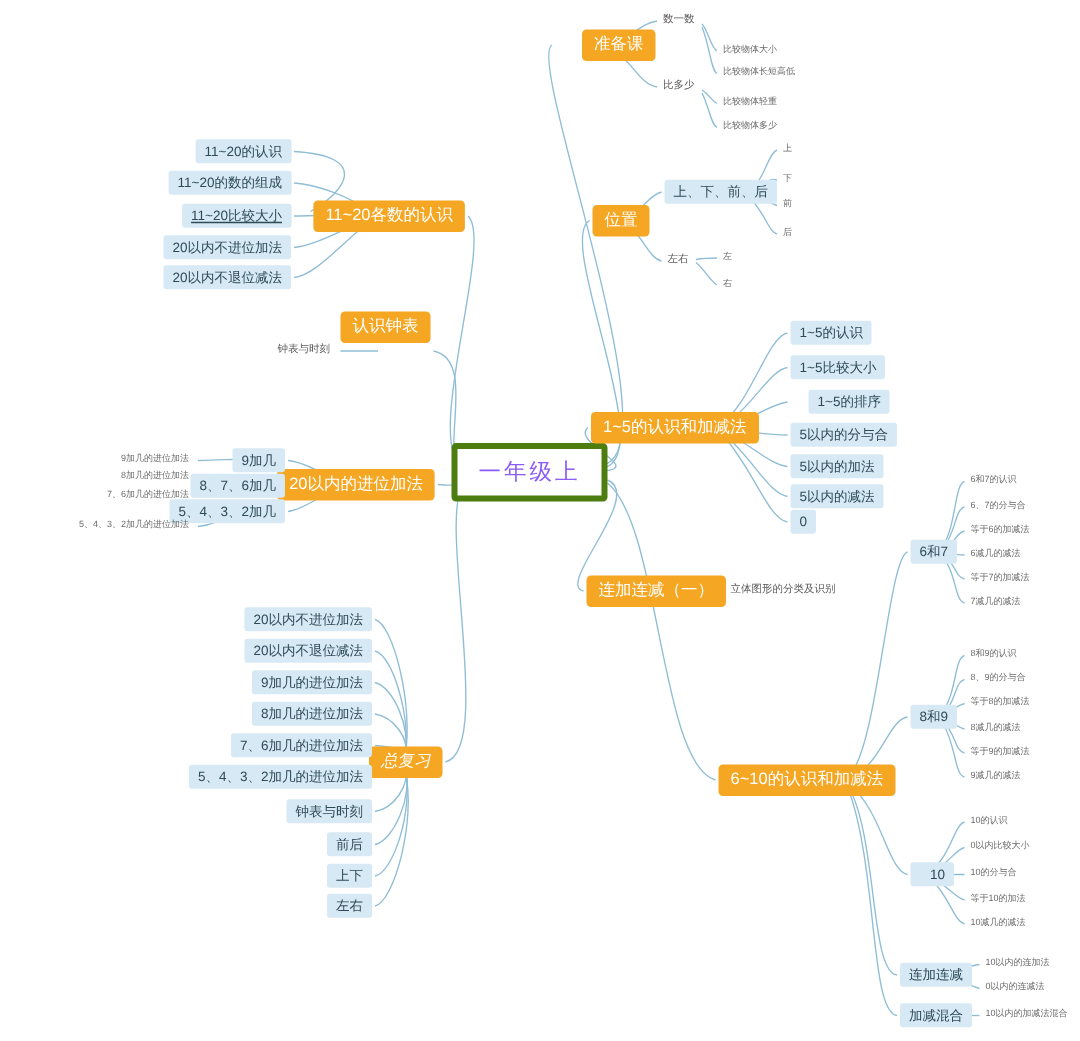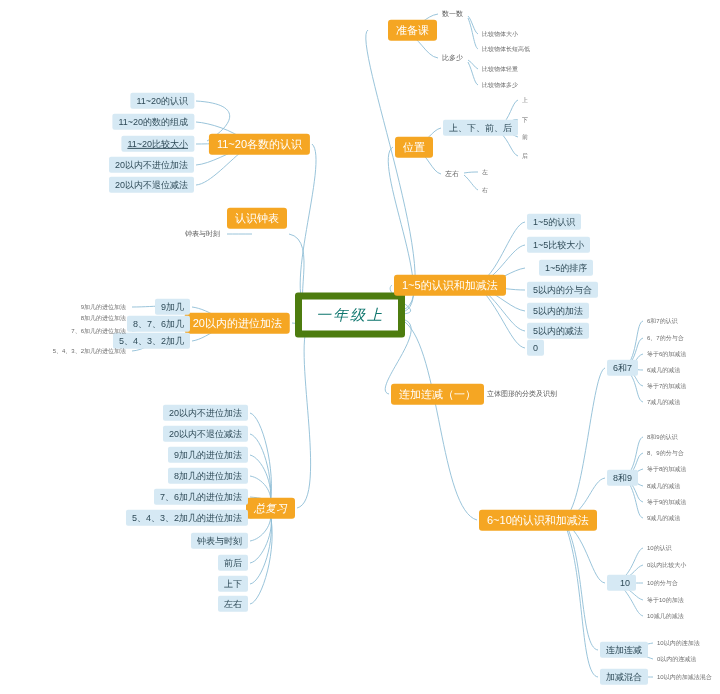--- a/index.html
+++ b/index.html
@@ -13,27 +13,26 @@
     position:absolute;
     box-sizing:border-box;
     white-space:nowrap;
     line-height:1.15;
     text-align:center;
     transform:translateY(-50%);
   }
   
   .n-root{
     background:#ffffff;
-    border:7px solid #4d7c0f;
+    border:4px solid #4d7c0f;
     border-radius:3px;
-    color:#0f766e;
+    color:#8b5cf6;
     font-size:15px;
     padding:7px 14px;
     letter-spacing:2px;
-    font-style:italic;
   }
   
   .n-l2{
     background:#f5a623;
     color:#ffffff;
     border-radius:3px;
     font-size:11px;
     padding:4px 8px;
     font-weight:normal;
   }

